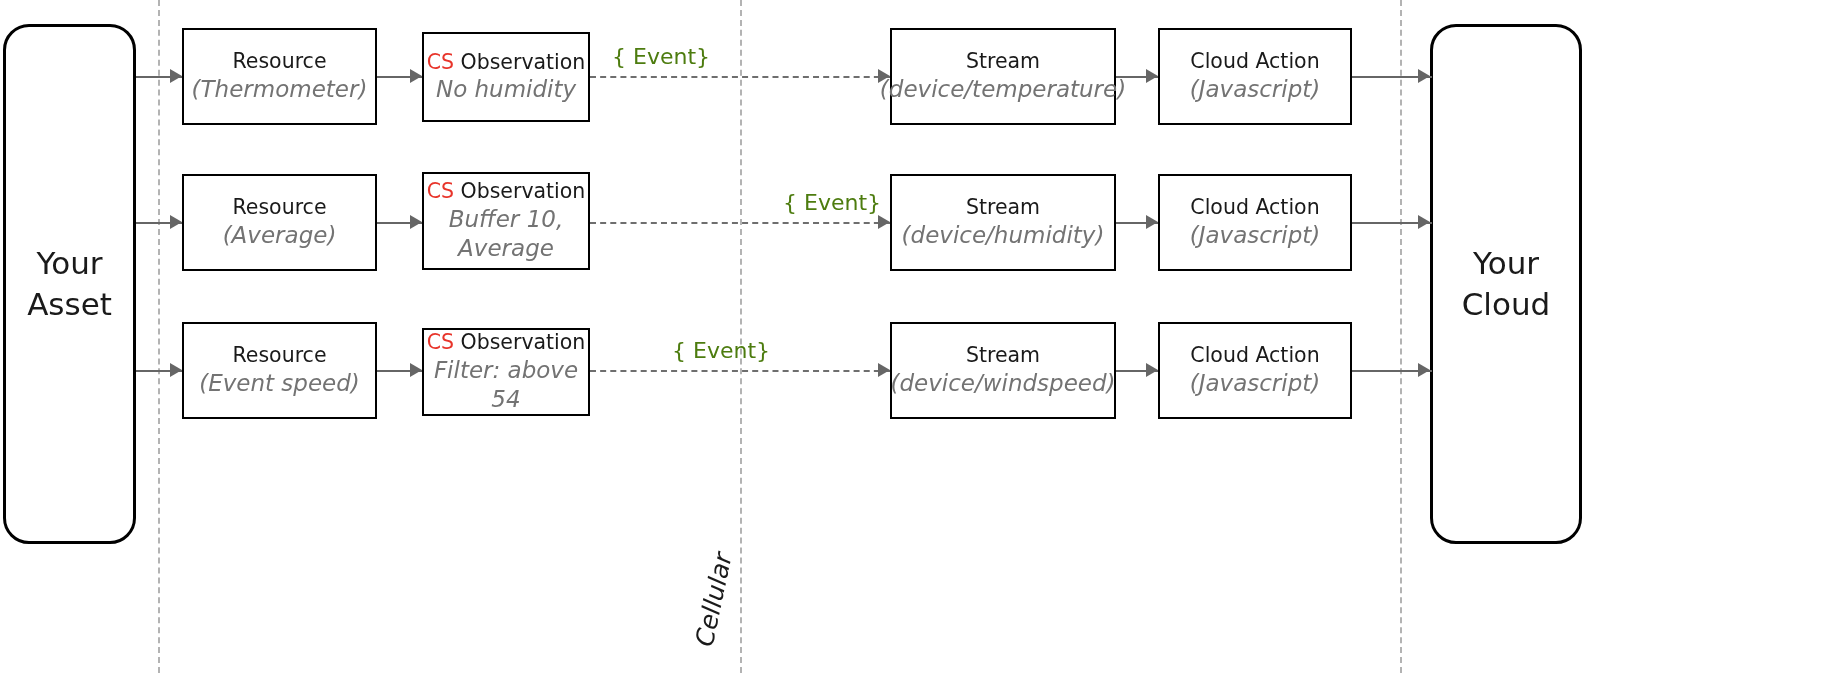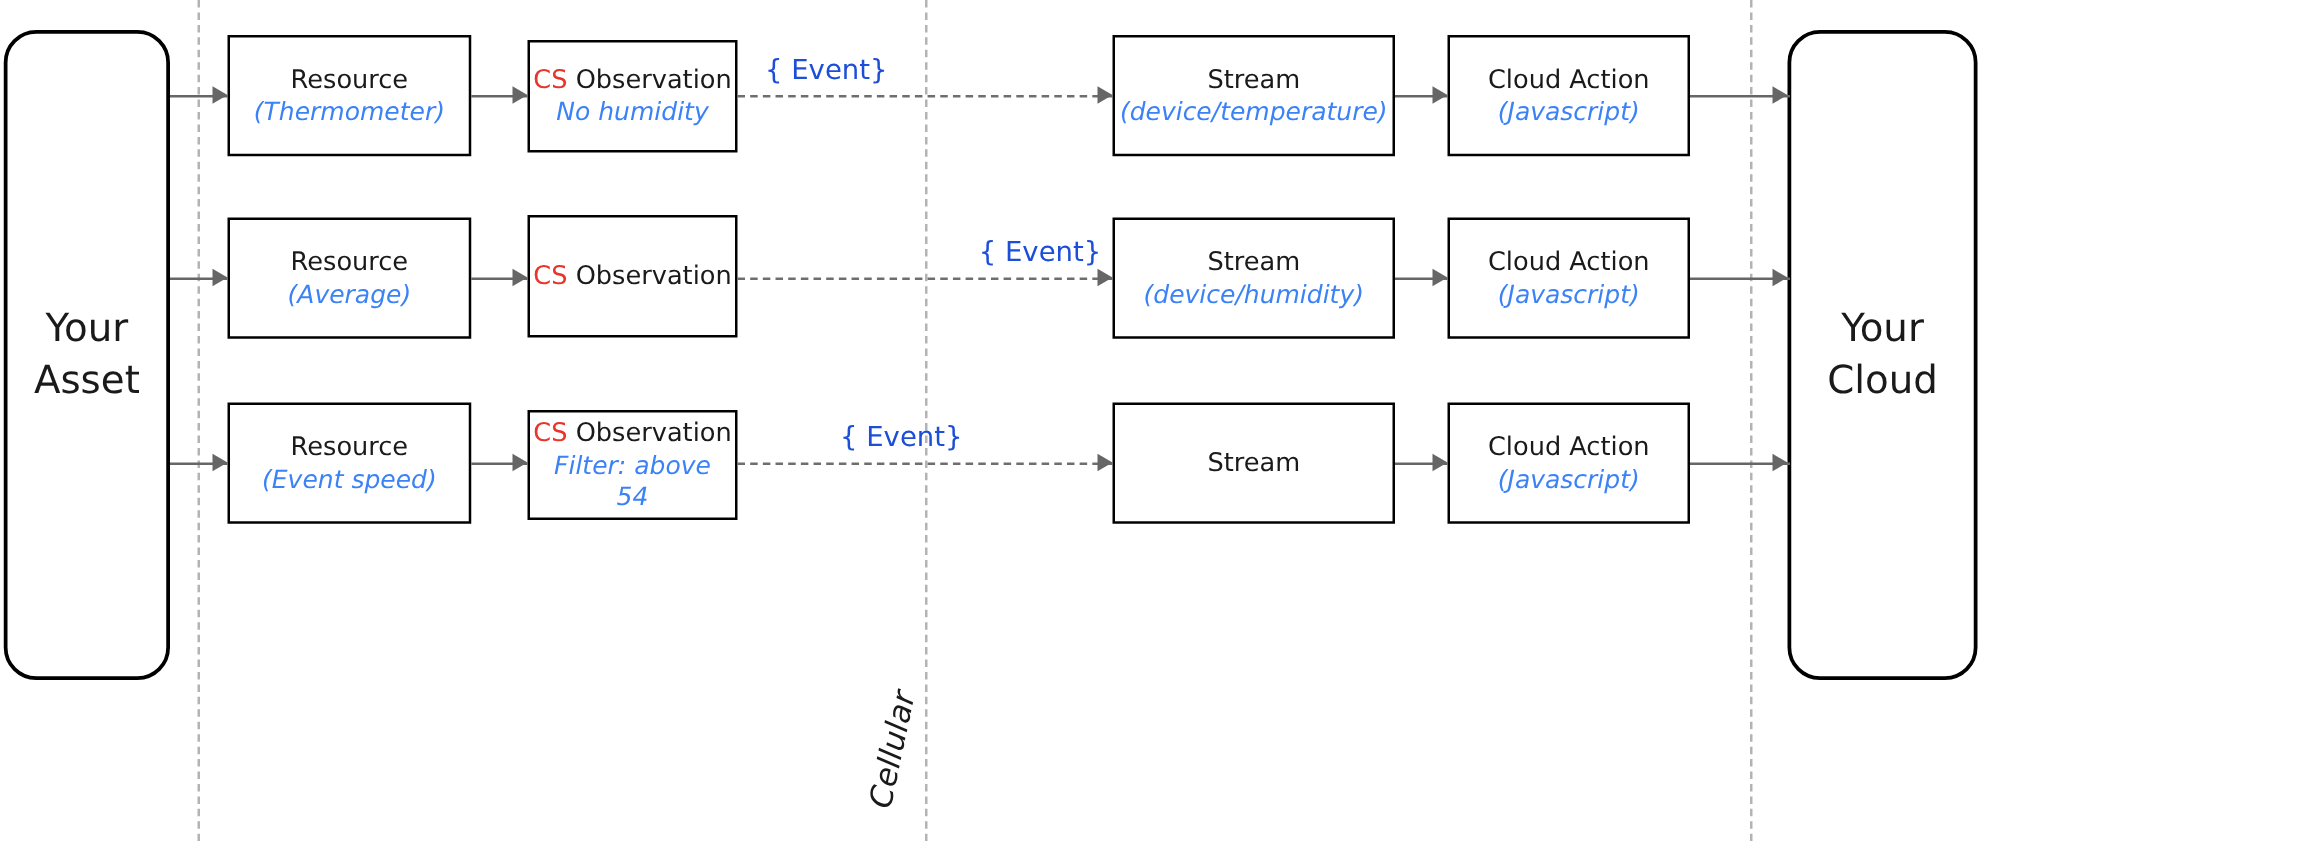--- a/index.html
+++ b/index.html
@@ -60,24 +60,24 @@
     text-align: center;
     padding: 2px 6px;
   }
   .box-title {
     font-size: 20.5px;
     line-height: 1.26;
     color: #1a1a1a;
     white-space: nowrap;
   }
   .box-sub {
-    font-size: 20px;
+    font-size: 23px;
     line-height: 1.26;
     font-style: italic;
-    color: #3b82f6;
+    color: #737373;
   }
   .cs-tag {
     color: #e8342a;
     font-style: normal;
   }
 
   
   .conn {
     position: absolute;
     height: 0;
@@ -92,21 +92,21 @@
     height: 0;
     border-top: 7px solid transparent;
     border-bottom: 7px solid transparent;
     border-left: 12px solid #666666;
   }
 
   
   .event-label {
     position: absolute;
     font-size: 22px;
-    color: #1d4ed8;
+    color: #4d7c0f;
     white-space: nowrap;
   }
 
   
   .cellular-label {
     position: absolute;
     font-size: 25px;
     font-style: italic;
     color: #1a1a1a;
     white-space: nowrap;
@@ -181,20 +181,22 @@
   </div>
 
   <div class="conn" style="left:377px; top:222px; width:45px;"></div>
   <div class="arrowhead" style="left:410px; top:215px;"></div>
 
   <div class="box" style="left:422px; top:172px; width:168px; height:98px;">
     <div class="box-title">
       <span class="cs-tag">CS</span>
       <span>Observation</span>
     </div>
+    <div class="box-sub" style="white-space:pre-line;">Buffer 10,
+Average</div>
   </div>
 
   <div class="conn dashed" style="left:590px; top:222px; width:300px;"></div>
   <div class="arrowhead" style="left:878px; top:215px;"></div>
   <div class="event-label" style="left:783px; top:190px;">{ Event}</div>
 
   <div class="box" style="left:890px; top:174px; width:226px; height:97px;">
     <div class="box-title">Stream</div>
     <div class="box-sub">(device/humidity)</div>
   </div>
@@ -228,20 +230,21 @@
     </div>
     <div class="box-sub">Filter: above 54</div>
   </div>
 
   <div class="conn dashed" style="left:590px; top:370px; width:300px;"></div>
   <div class="arrowhead" style="left:878px; top:363px;"></div>
   <div class="event-label" style="left:672px; top:338px;">{ Event}</div>
 
   <div class="box" style="left:890px; top:322px; width:226px; height:97px;">
     <div class="box-title">Stream</div>
+    <div class="box-sub">(device/windspeed)</div>
   </div>
 
   <div class="conn" style="left:1116px; top:370px; width:42px;"></div>
   <div class="arrowhead" style="left:1146px; top:363px;"></div>
 
   <div class="box" style="left:1158px; top:322px; width:194px; height:97px;">
     <div class="box-title">Cloud Action</div>
     <div class="box-sub">(Javascript)</div>
   </div>
 

